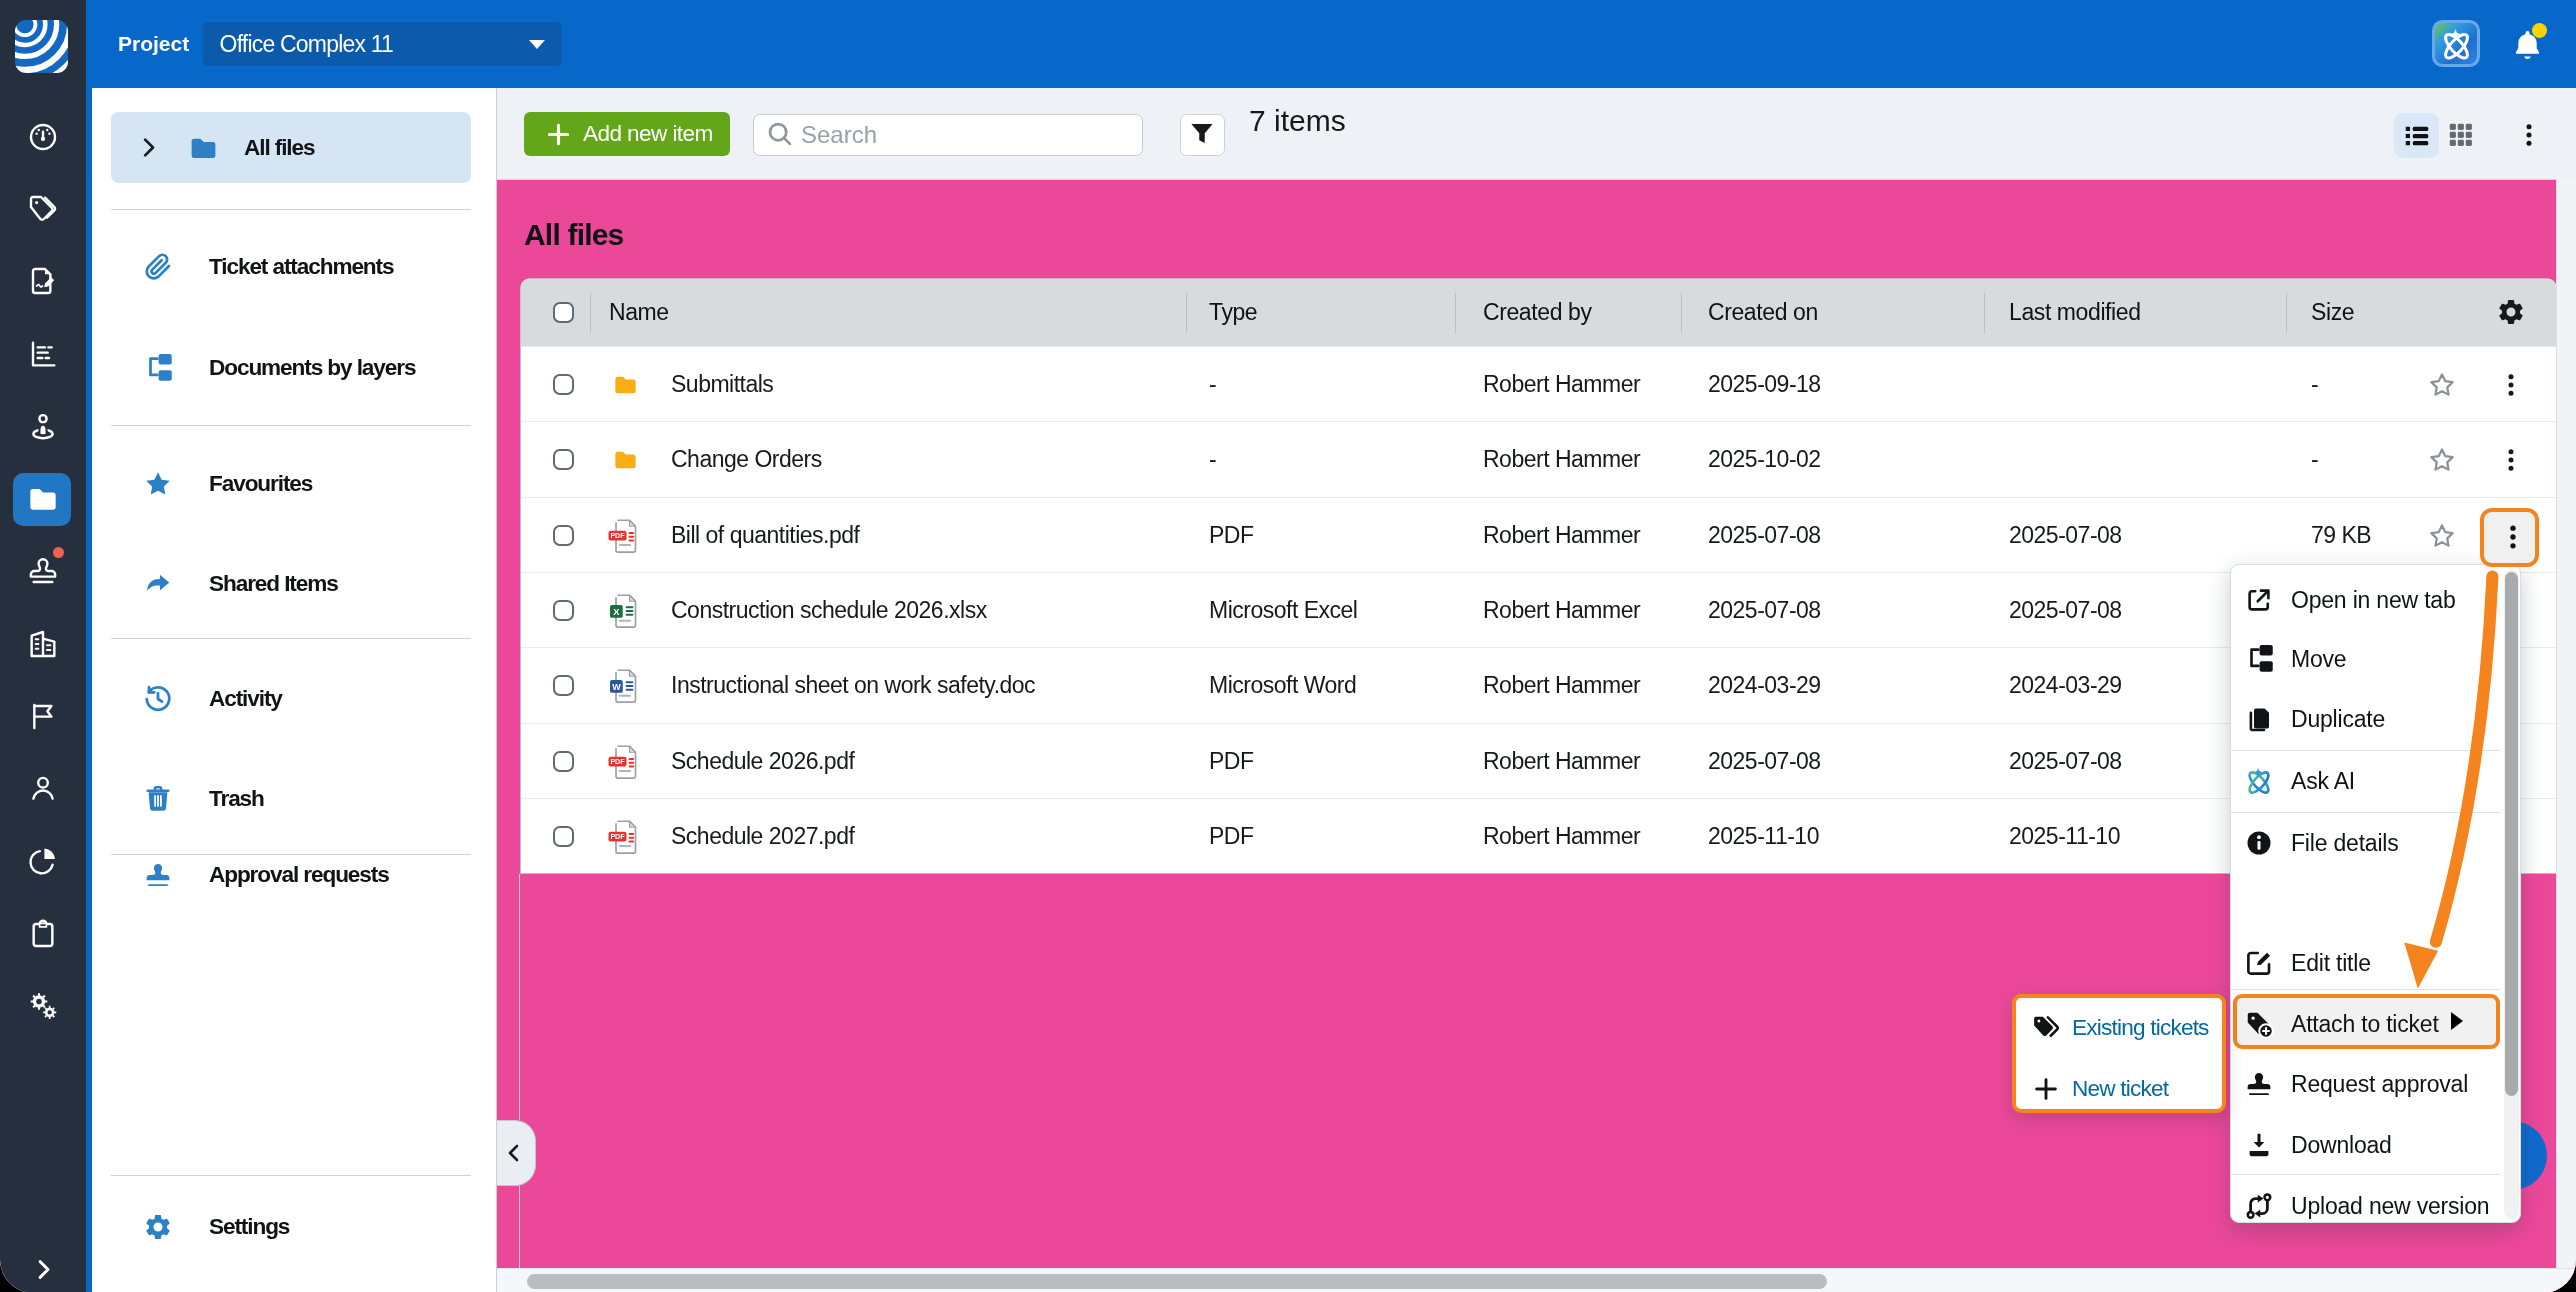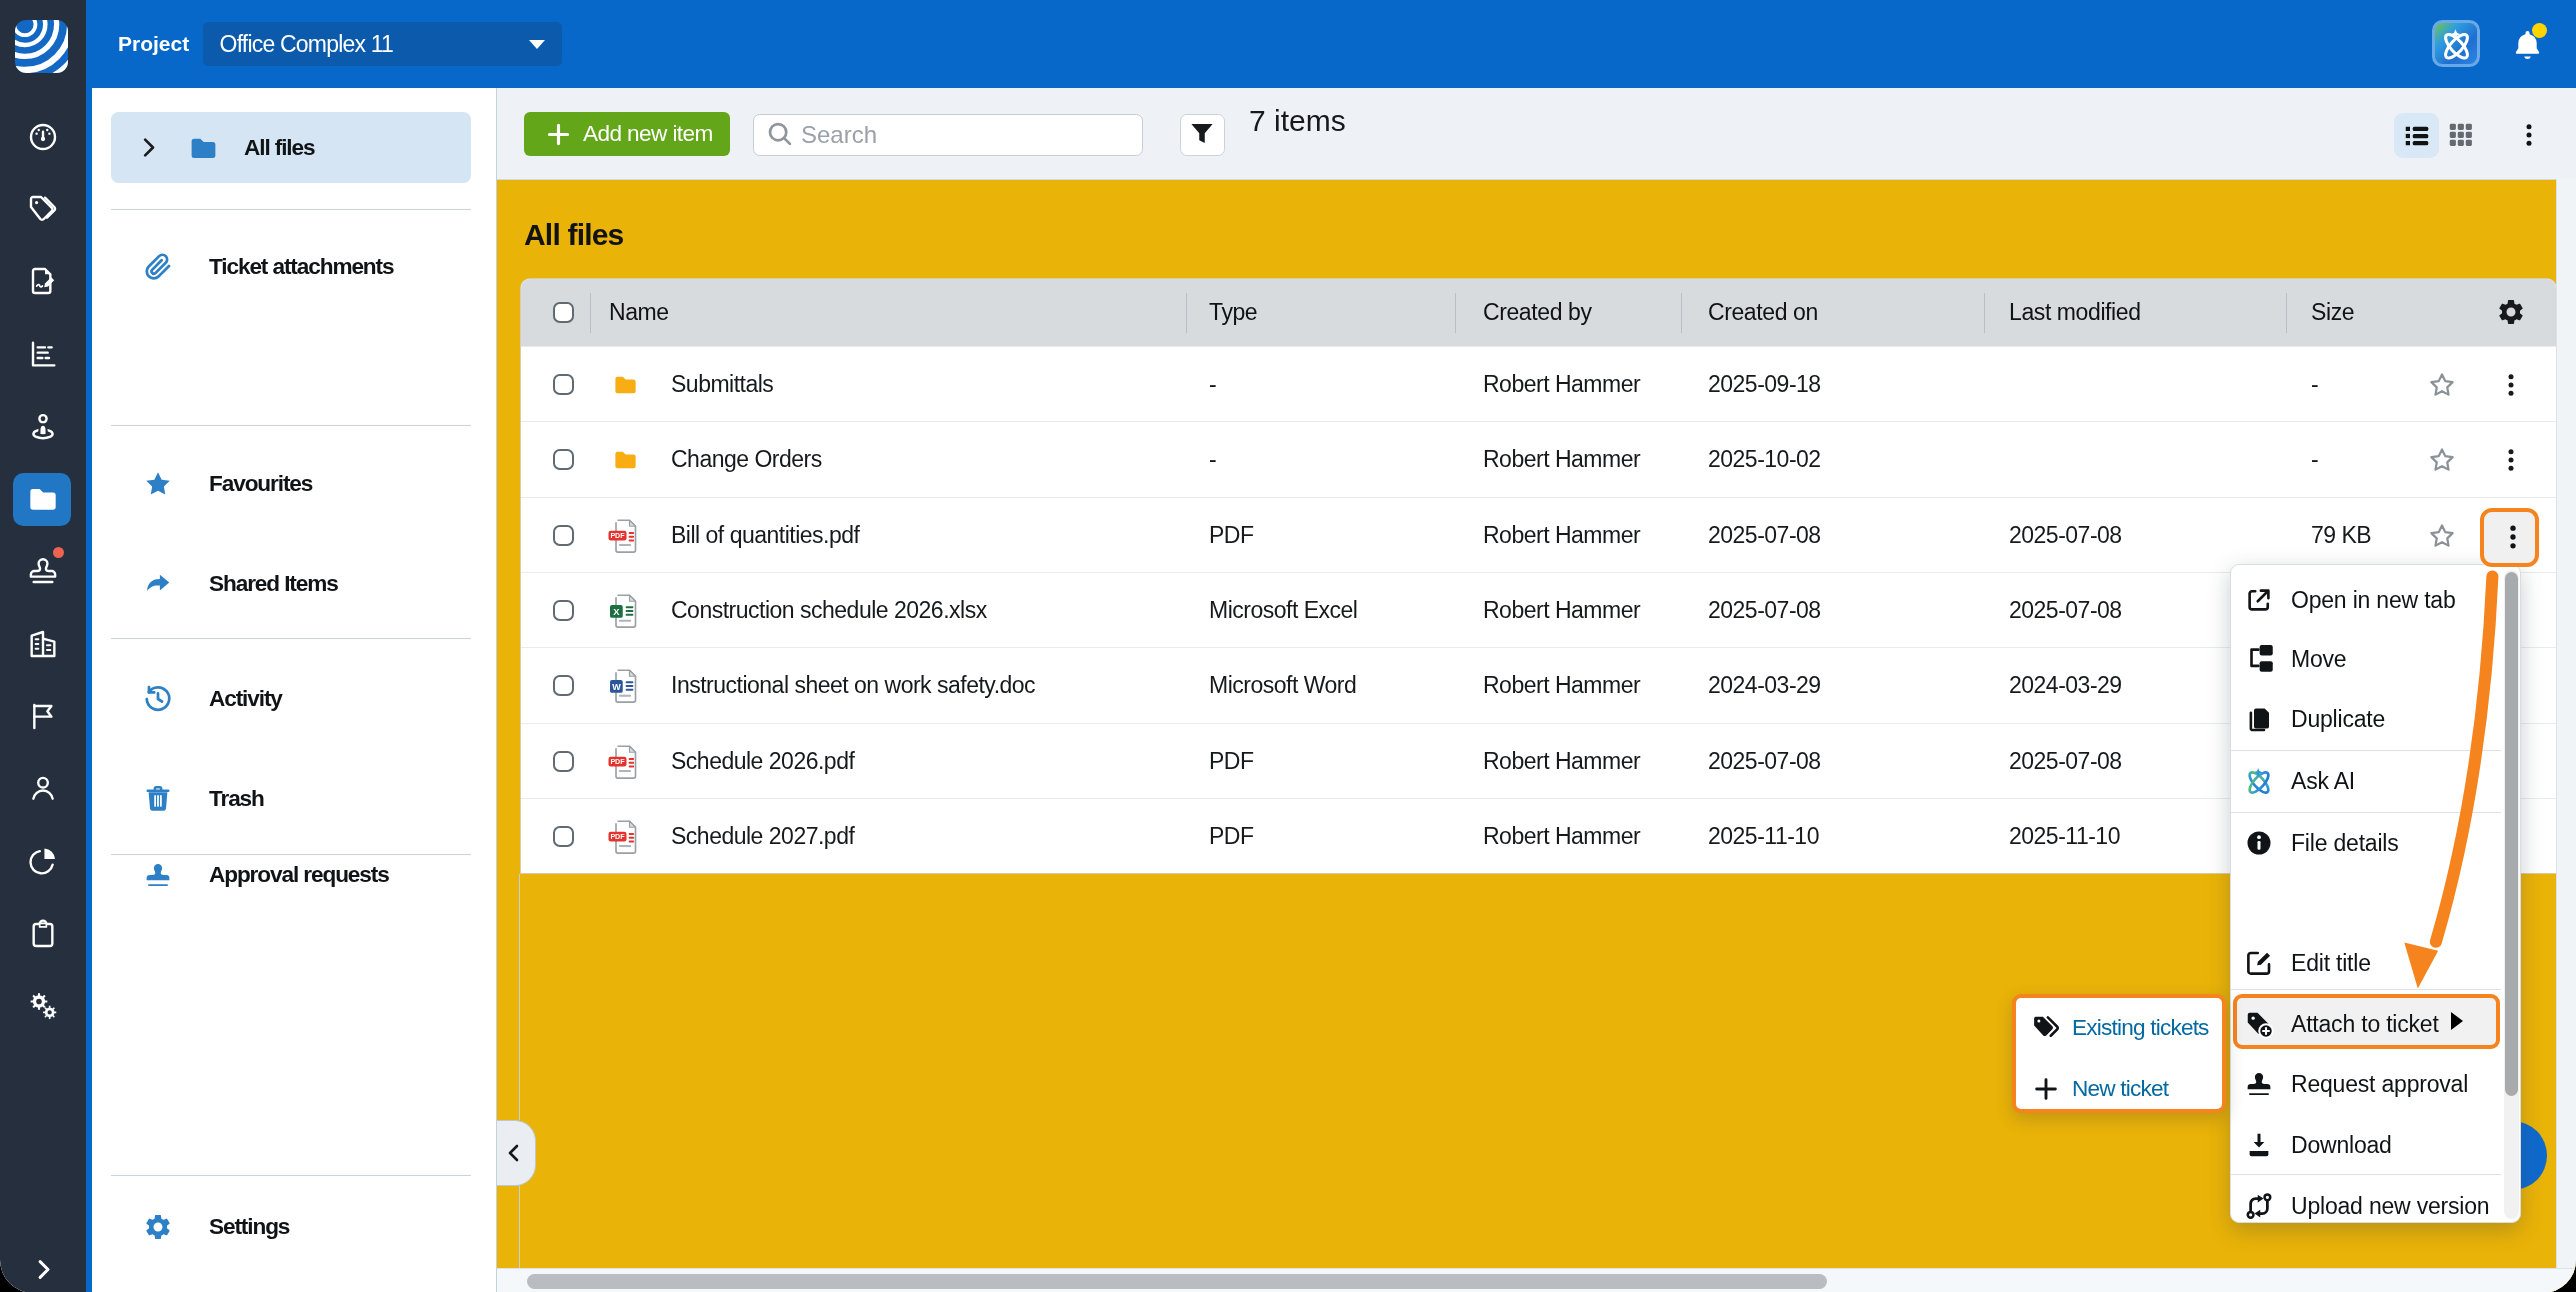--- a/index.html
+++ b/index.html
@@ -19,21 +19,21 @@
 .ric{position:absolute;left:0;width:86px;display:flex;justify-content:center;align-items:center;height:45px}
 #railsel{position:absolute;left:12.8px;top:473px;width:58px;height:53px;border-radius:10.5px;background:#2277c5}
 
 #sidenav{position:absolute;left:92px;top:88px;width:404px;height:1204px;background:#fff}
 #selitem{position:absolute;left:19px;top:24px;width:360px;height:71px;background:#d6e5f4;border-radius:7.5px}
 .sdiv{position:absolute;left:19px;width:360px;height:0;border-top:1.5px solid #c9d5de}
 .snitem{position:absolute;left:0;width:404px;height:45px}
 .snitem .ic{position:absolute;left:51px;top:7.5px;width:30px;height:30px}
 .snitem .tx{position:absolute;left:117px;top:0;height:45px;line-height:45px;font-size:22.6px;font-weight:700;color:#111417;white-space:nowrap;letter-spacing:-1.1px}
 
-#main{position:absolute;left:496px;top:88px;width:2080px;height:1204px;background:#eab308}
+#main{position:absolute;left:496px;top:88px;width:2080px;height:1204px;background:#ec4899}
 #addbtn{position:absolute;left:27px;top:24px;width:206px;height:44px;background:#64a619;border-radius:6px;color:#fff;font-size:22.6px;line-height:44px;letter-spacing:-0.6px}
 #addbtn span{position:absolute;left:59px}
 #search{position:absolute;left:256px;top:25.6px;width:390px;height:42px;background:#fff;border:1.5px solid #c6ccd2;border-radius:6.8px}
 #search .ph{position:absolute;left:47px;top:0;height:39px;line-height:39px;color:#9aa1a8;font-size:24px}
 #filterbtn{position:absolute;left:683px;top:25.6px;width:45px;height:42px;background:#fff;border:1.5px solid #ccd2d8;border-radius:6.8px}
 #nitems{position:absolute;left:752px;top:12px;height:42px;line-height:42px;font-size:30px;color:#17191c}
 #listtg{position:absolute;left:1897px;top:25px;width:45px;height:45px;background:#d8e8f6;border-radius:9px}
 #tooldiv{position:absolute;left:0;top:91px;width:2080px;border-top:1.5px solid #d2d8dd}
 #heading{position:absolute;left:27px;top:130px;font-size:30px;font-weight:700;color:#101214;letter-spacing:-0.8px}
 
@@ -326,20 +326,30 @@
         <span class="tx" style="left:152px">All files</span>
       </div>
 <div class="snitem" style="top:156px">
         <span class="ic">
           <svg width="30" height="30" viewBox="0 0 24 24" style="">
             <path d="M20.8 11.2l-8.5 8.5a5.6 5.6 0 0 1-7.9-7.9l8.5-8.5a3.7 3.7 0 0 1 5.3 5.3l-8.5 8.5a1.9 1.9 0 0 1-2.6-2.6l7.8-7.9" fill="none" stroke-linecap="round" stroke-linejoin="round" stroke="#2e80c6" stroke-width="2.2"></path>
           </svg>
         </span>
         <span class="tx">Ticket attachments</span>
       </div>
+<div class="snitem" style="top:257px">
+        <span class="ic">
+          <svg width="30" height="30" viewBox="0 0 24 24" style="">
+            <path d="M11.5 4.5H6v13h5.5" fill="none" stroke-linecap="round" stroke-linejoin="round" stroke="#2e80c6" stroke-width="2.2"></path>
+            <rect x="12.5" y="0.8" width="10.5" height="8.4" rx="1.6" fill="#2e80c6"></rect>
+            <rect x="12.5" y="13.8" width="10.5" height="8.4" rx="1.6" fill="#2e80c6"></rect>
+          </svg>
+        </span>
+        <span class="tx">Documents by layers</span>
+      </div>
 <div class="snitem" style="top:373px">
         <span class="ic">
           <svg width="30" height="30" viewBox="0 0 24 24" style="">
             <path d="M12 2.6l2.9 5.9 6.5.9-4.7 4.6 1.1 6.4L12 17.4l-5.8 3 1.1-6.4L2.6 9.4l6.5-.9z" fill="#2e80c6"></path>
           </svg>
         </span>
         <span class="tx">Favourites</span>
       </div>
 <div class="snitem" style="top:473px">
         <span class="ic">

